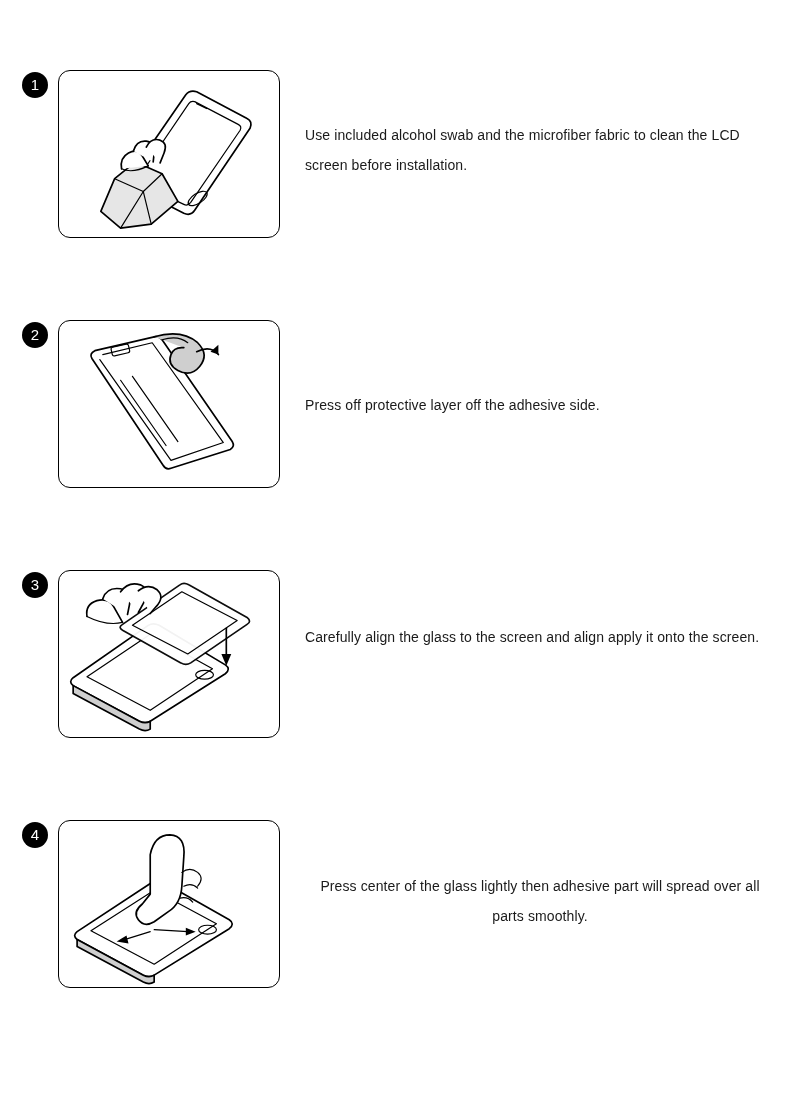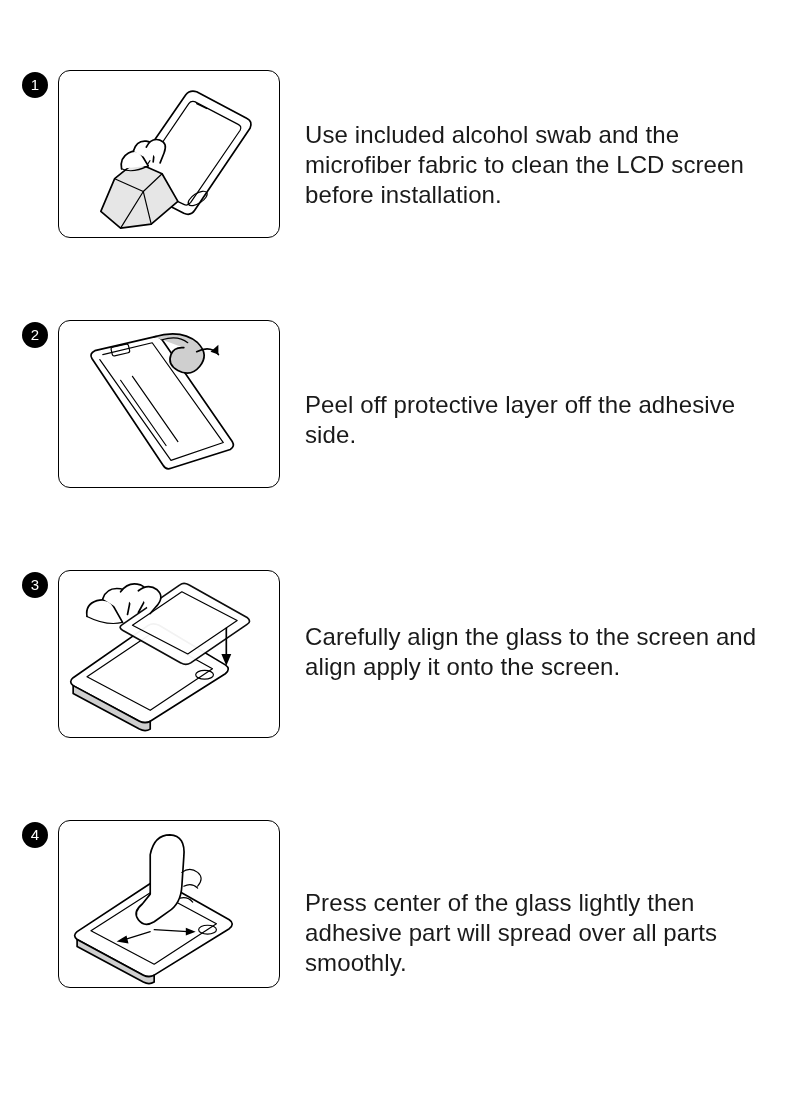--- a/index.html
+++ b/index.html
@@ -55,29 +55,29 @@
   }
   .step-figure svg {
     display: block;
     width: 100%;
     height: 100%;
   }
   .step-text {
     position: absolute;
     left: 305px;
     width: 470px;
-    font-size: 24px;
+    font-size: 14px;
     line-height: 30px;
     color: #1a1a1a;
     letter-spacing: 0.1px;
   }
   .step1 .step-text { top: 58px; }
   .step2 .step-text { top: 78px; }
   .step3 .step-text { top: 60px; }
-  .step4 .step-text { top: 76px; }
+  .step4 .step-text { top: 59px; text-align: center; }
 
   .ln { fill: none; stroke: #000000; stroke-width: 1.7; stroke-linejoin: round; stroke-linecap: round; }
   .ln-thin { fill: none; stroke: #000000; stroke-width: 1.2; stroke-linejoin: round; stroke-linecap: round; }
   .fill-w { fill: #ffffff; stroke: #000000; stroke-width: 1.7; stroke-linejoin: round; stroke-linecap: round; }
   .fill-g { fill: #e6e6e6; stroke: #000000; stroke-width: 1.7; stroke-linejoin: round; stroke-linecap: round; }
   .fill-d { fill: #cfcfcf; stroke: #000000; stroke-width: 1.7; stroke-linejoin: round; stroke-linecap: round; }
   .fill-k { fill: #000000; stroke: none; }
 </style>
 </head>
 <body>
@@ -123,21 +123,21 @@
         <path class="fill-d" d="M96 16 Q124 8 140 22 Q152 34 142 46 Q133 57 120 50 Q109 44 113 34 Q116 26 126 27"></path>
         <path class="ln-thin" d="M104 19 Q120 14 130 22"></path>
 
         <path class="ln" d="M139 31 Q153 24 161 34"></path>
         <path class="fill-k" d="M161 34 L153 31 L161 24 Z"></path>
 
         <path class="ln-thin" d="M62 60 L108 126"></path>
         <path class="ln-thin" d="M74 56 L120 122"></path>
       </svg>
     </div>
-    <div class="step-text">Peel off protective layer off the adhesive side.</div>
+    <div class="step-text">Press off protective layer off the adhesive side.</div>
   </div>
 
   <div class="step step3">
     <div class="step-badge">3</div>
     <div class="step-figure">
       <svg viewBox="0 0 222 168" xmlns="http://www.w3.org/2000/svg">
 
         <path class="fill-w" d="M14 108 L90 55 Q95 52 101 55 L168 95 Q174 99 168 104 L92 152 Q87 155 81 152 L14 116 Q9 112 14 108 Z"></path>
         <path class="fill-d" d="M14 116 L81 152 Q87 155 92 152 L92 160 Q87 163 81 160 L14 124 Z"></path>
         <path class="ln-thin" d="M28 107 L92 64 L155 99 L92 141 L28 107 Z"></path>

